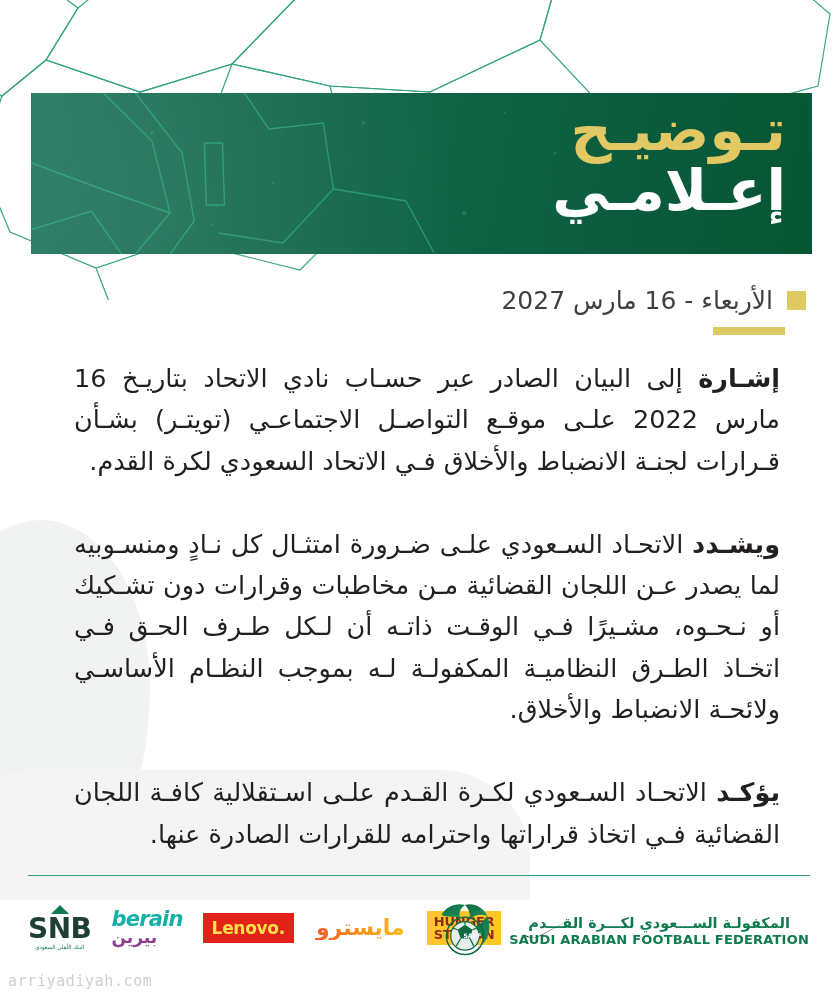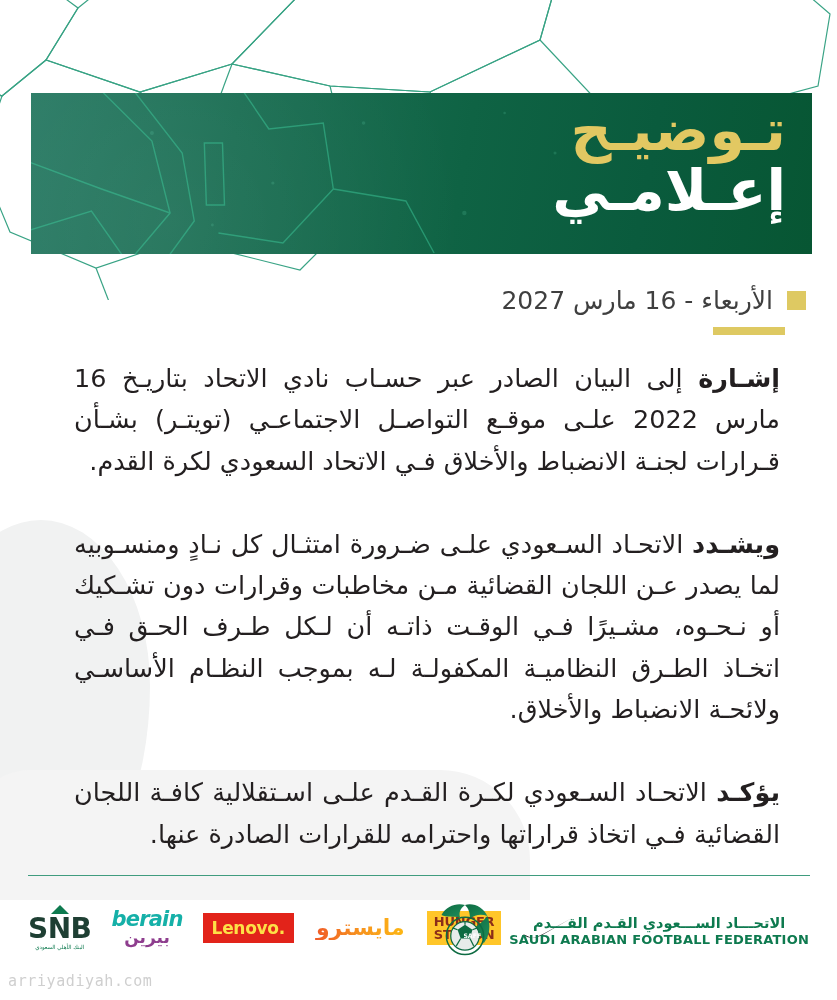--- a/index.html
+++ b/index.html
@@ -194,21 +194,21 @@
     color: #0e7a4f;
     letter-spacing: 0.2px;
     margin-top: 2px;
     direction: rtl;
   }
 
   
   .logo-berain {
     display: flex;
     flex-direction: column;
-    align-items: center;
+    align-items: flex-start;
     line-height: 1;
   }
   .logo-berain .berain-en {
     font-size: 21px;
     font-weight: bold;
     color: #15b0a8;
     font-style: italic;
     letter-spacing: -0.8px;
   }
   .logo-berain .berain-ar {
@@ -411,21 +411,21 @@
       <div class="logo-nike">
         <svg viewBox="0 0 100 42" xmlns="http://www.w3.org/2000/svg" aria-hidden="true">
           <path d="M4 33 C16 44 30 40 46 31 L98 2 L40 35 C30 40 20 41 13 37 C7 34 5 33 4 33 Z" fill="#111111"></path>
         </svg>
       </div>
 
     </div>
 
     <div class="saff">
       <div class="saff-text">
-        <span class="ar">الاتحـــاد الســـعودي القـدم القـــدم</span>
+        <span class="ar">المكفولـة الســـعودي لكـــرة القـــدم</span>
         <span class="en">SAUDI ARABIAN FOOTBALL FEDERATION</span>
       </div>
       <svg class="saff-mark" viewBox="0 0 100 100" xmlns="http://www.w3.org/2000/svg" aria-hidden="true">
         <defs>
           <linearGradient id="sg" x1="0" y1="0" x2="1" y2="1">
             <stop offset="0%" stop-color="#0d6b42"></stop>
             <stop offset="100%" stop-color="#1f8f5c"></stop>
           </linearGradient>
         </defs>
         <path d="M12 24 C20 10 36 4 50 8 C42 14 40 20 42 28 C30 26 20 28 12 24 Z" fill="url(#sg)"></path>

